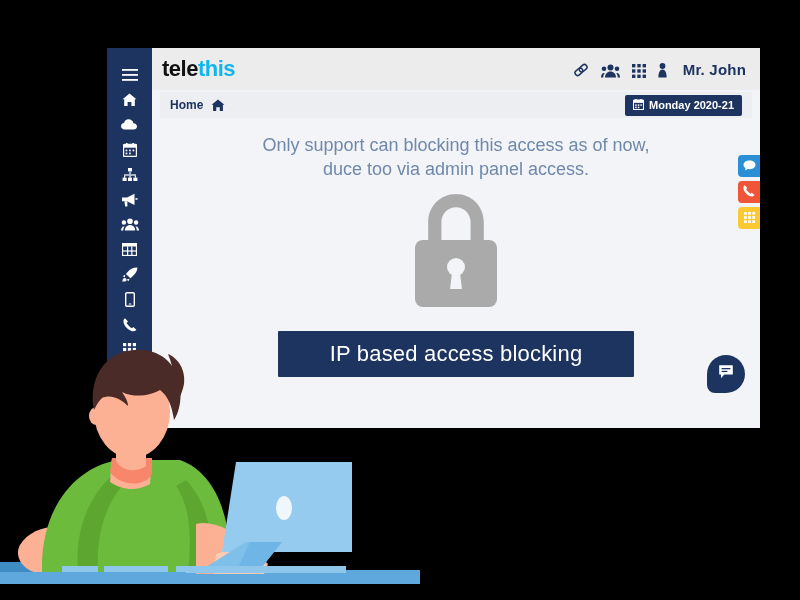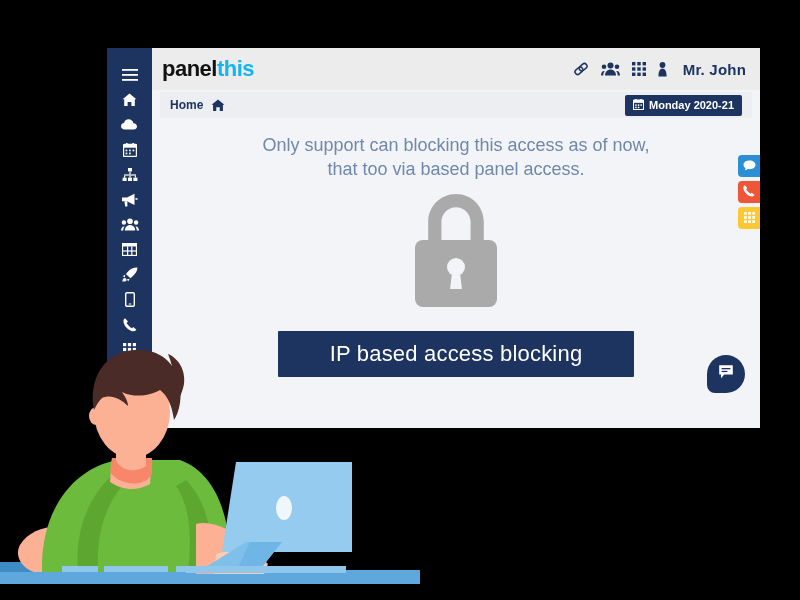--- a/index.html
+++ b/index.html
@@ -74,21 +74,21 @@
     letter-spacing: -0.5px;
     line-height: 1;
     white-space: nowrap;
   }
   #logo .part-a { color: #111111; }
   #logo .part-b { color: #12b5ef; }
 
   #header-right {
     margin-left: auto;
     display: flex;
-    align-items: center;
+    align-items: flex-end;
     gap: 12px;
   }
   .hdr-icon {
     display: flex;
     align-items: center;
     justify-content: center;
     cursor: pointer;
   }
   #username {
     font-size: 15px;
@@ -361,21 +361,21 @@
             <rect x="0" y="9.8" width="3.2" height="3.2" fill="#ffffff"></rect>
             <rect x="4.9" y="9.8" width="3.2" height="3.2" fill="#ffffff"></rect>
             <rect x="9.8" y="9.8" width="3.2" height="3.2" fill="#ffffff"></rect>
           </svg>
         </span>
       </div>
     </nav>
 
     <header id="app-header">
       <div id="logo">
-        <span class="part-a">panel</span><span class="part-b">this</span>
+        <span class="part-a">tele</span><span class="part-b">this</span>
       </div>
 
       <div id="header-right">
         <span class="hdr-icon">
           <svg width="16" height="16" viewBox="0 0 16 16">
             <g transform="rotate(-40 8 8)">
               <rect x="1" y="5.4" width="8.5" height="5.2" rx="2.6" fill="none" stroke="#1d3461" stroke-width="1.5"></rect>
               <rect x="6.5" y="5.4" width="8.5" height="5.2" rx="2.6" fill="none" stroke="#1d3461" stroke-width="1.5"></rect>
             </g>
           </svg>
@@ -439,21 +439,21 @@
             <rect x="6.1" y="9.8" width="1.9" height="1.9" fill="#ffffff"></rect>
           </svg>
         </span>
         <span>Monday 2020-21</span>
       </span>
     </div>
 
     <main id="content">
       <div id="notice">
         <div>Only support can blocking this access as of now,</div>
-        <div>that too via based panel access.</div>
+        <div>duce too via admin panel access.</div>
       </div>
 
       <div id="lock-wrap">
         <svg width="86" height="117" viewBox="0 0 86 117">
           <path d="M43 2 C27.6 2 15.2 14.4 15.2 29.8 L15.2 52 L28.4 52 L28.4 29.8 C28.4 21.7 34.9 15.2 43 15.2 C51.1 15.2 57.6 21.7 57.6 29.8 L57.6 52 L70.8 52 L70.8 29.8 C70.8 14.4 58.4 2 43 2 Z" fill="#aaaaaa"></path>
           <rect x="2" y="48" width="82" height="67" rx="8" fill="#aaaaaa"></rect>
           <circle cx="43" cy="75" r="9" fill="#f2f4f7"></circle>
           <path d="M39.4 78 L46.6 78 L49 97 L37 97 Z" fill="#f2f4f7"></path>
         </svg>
       </div>

